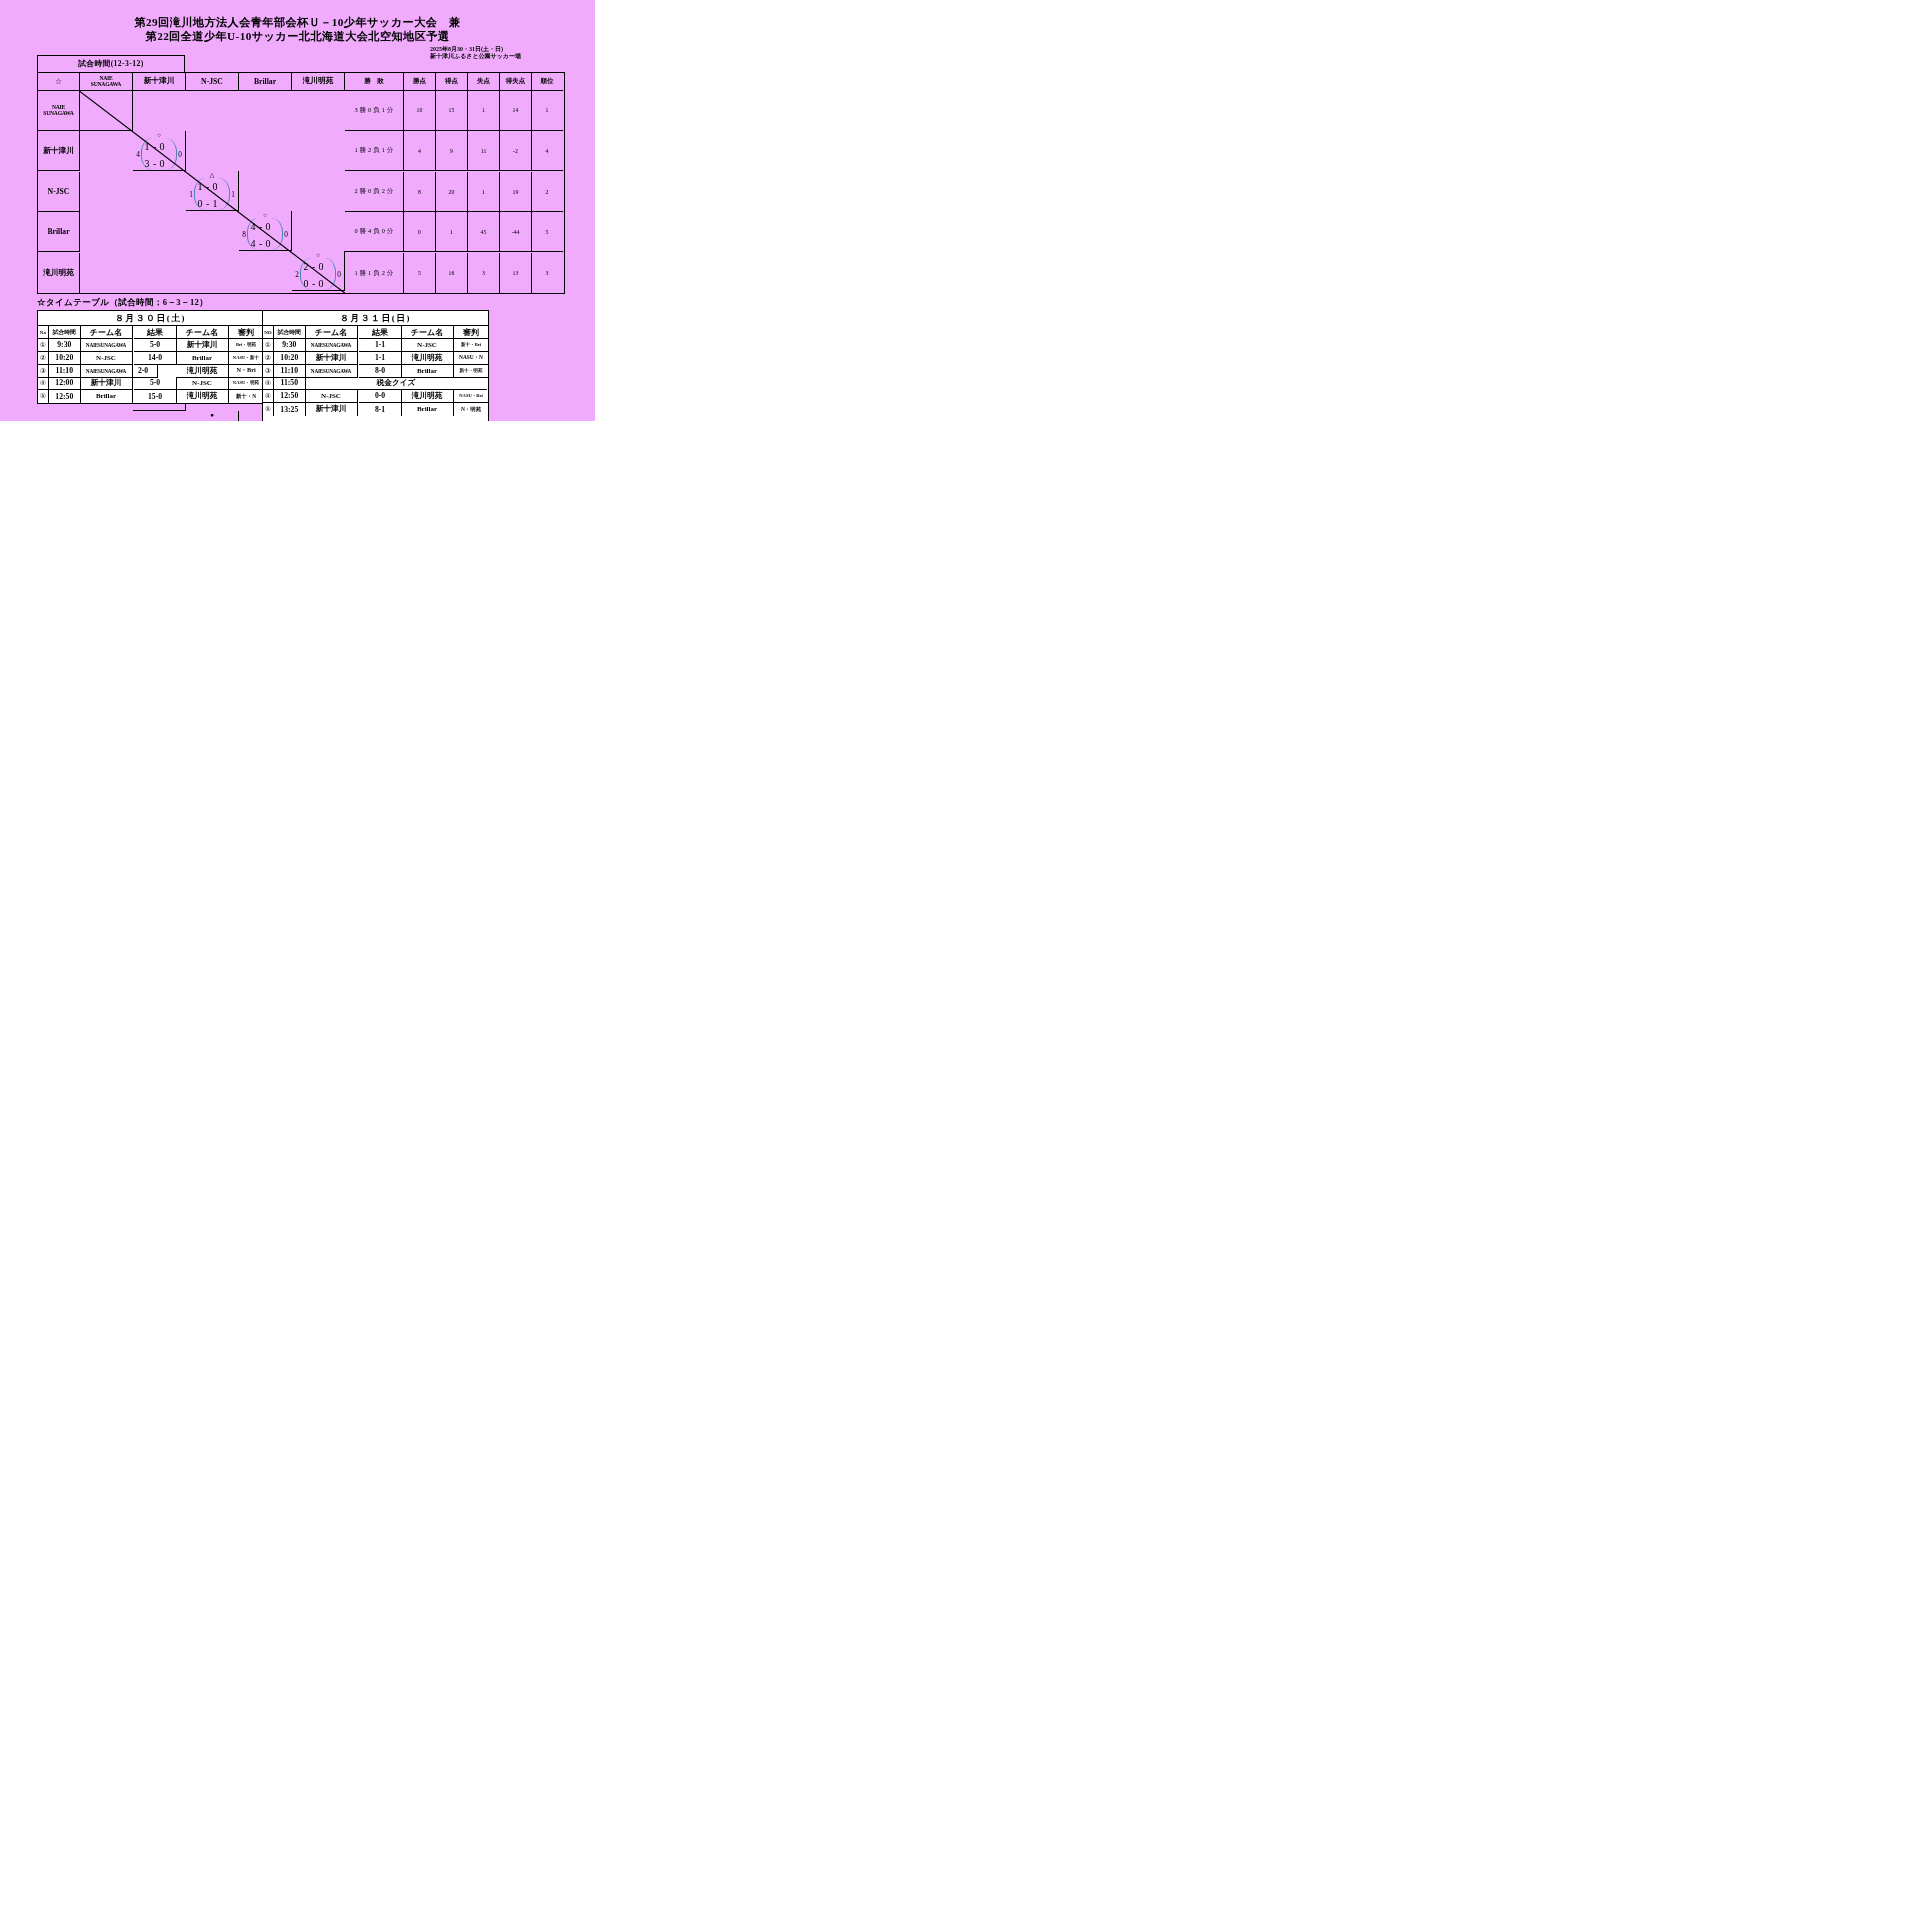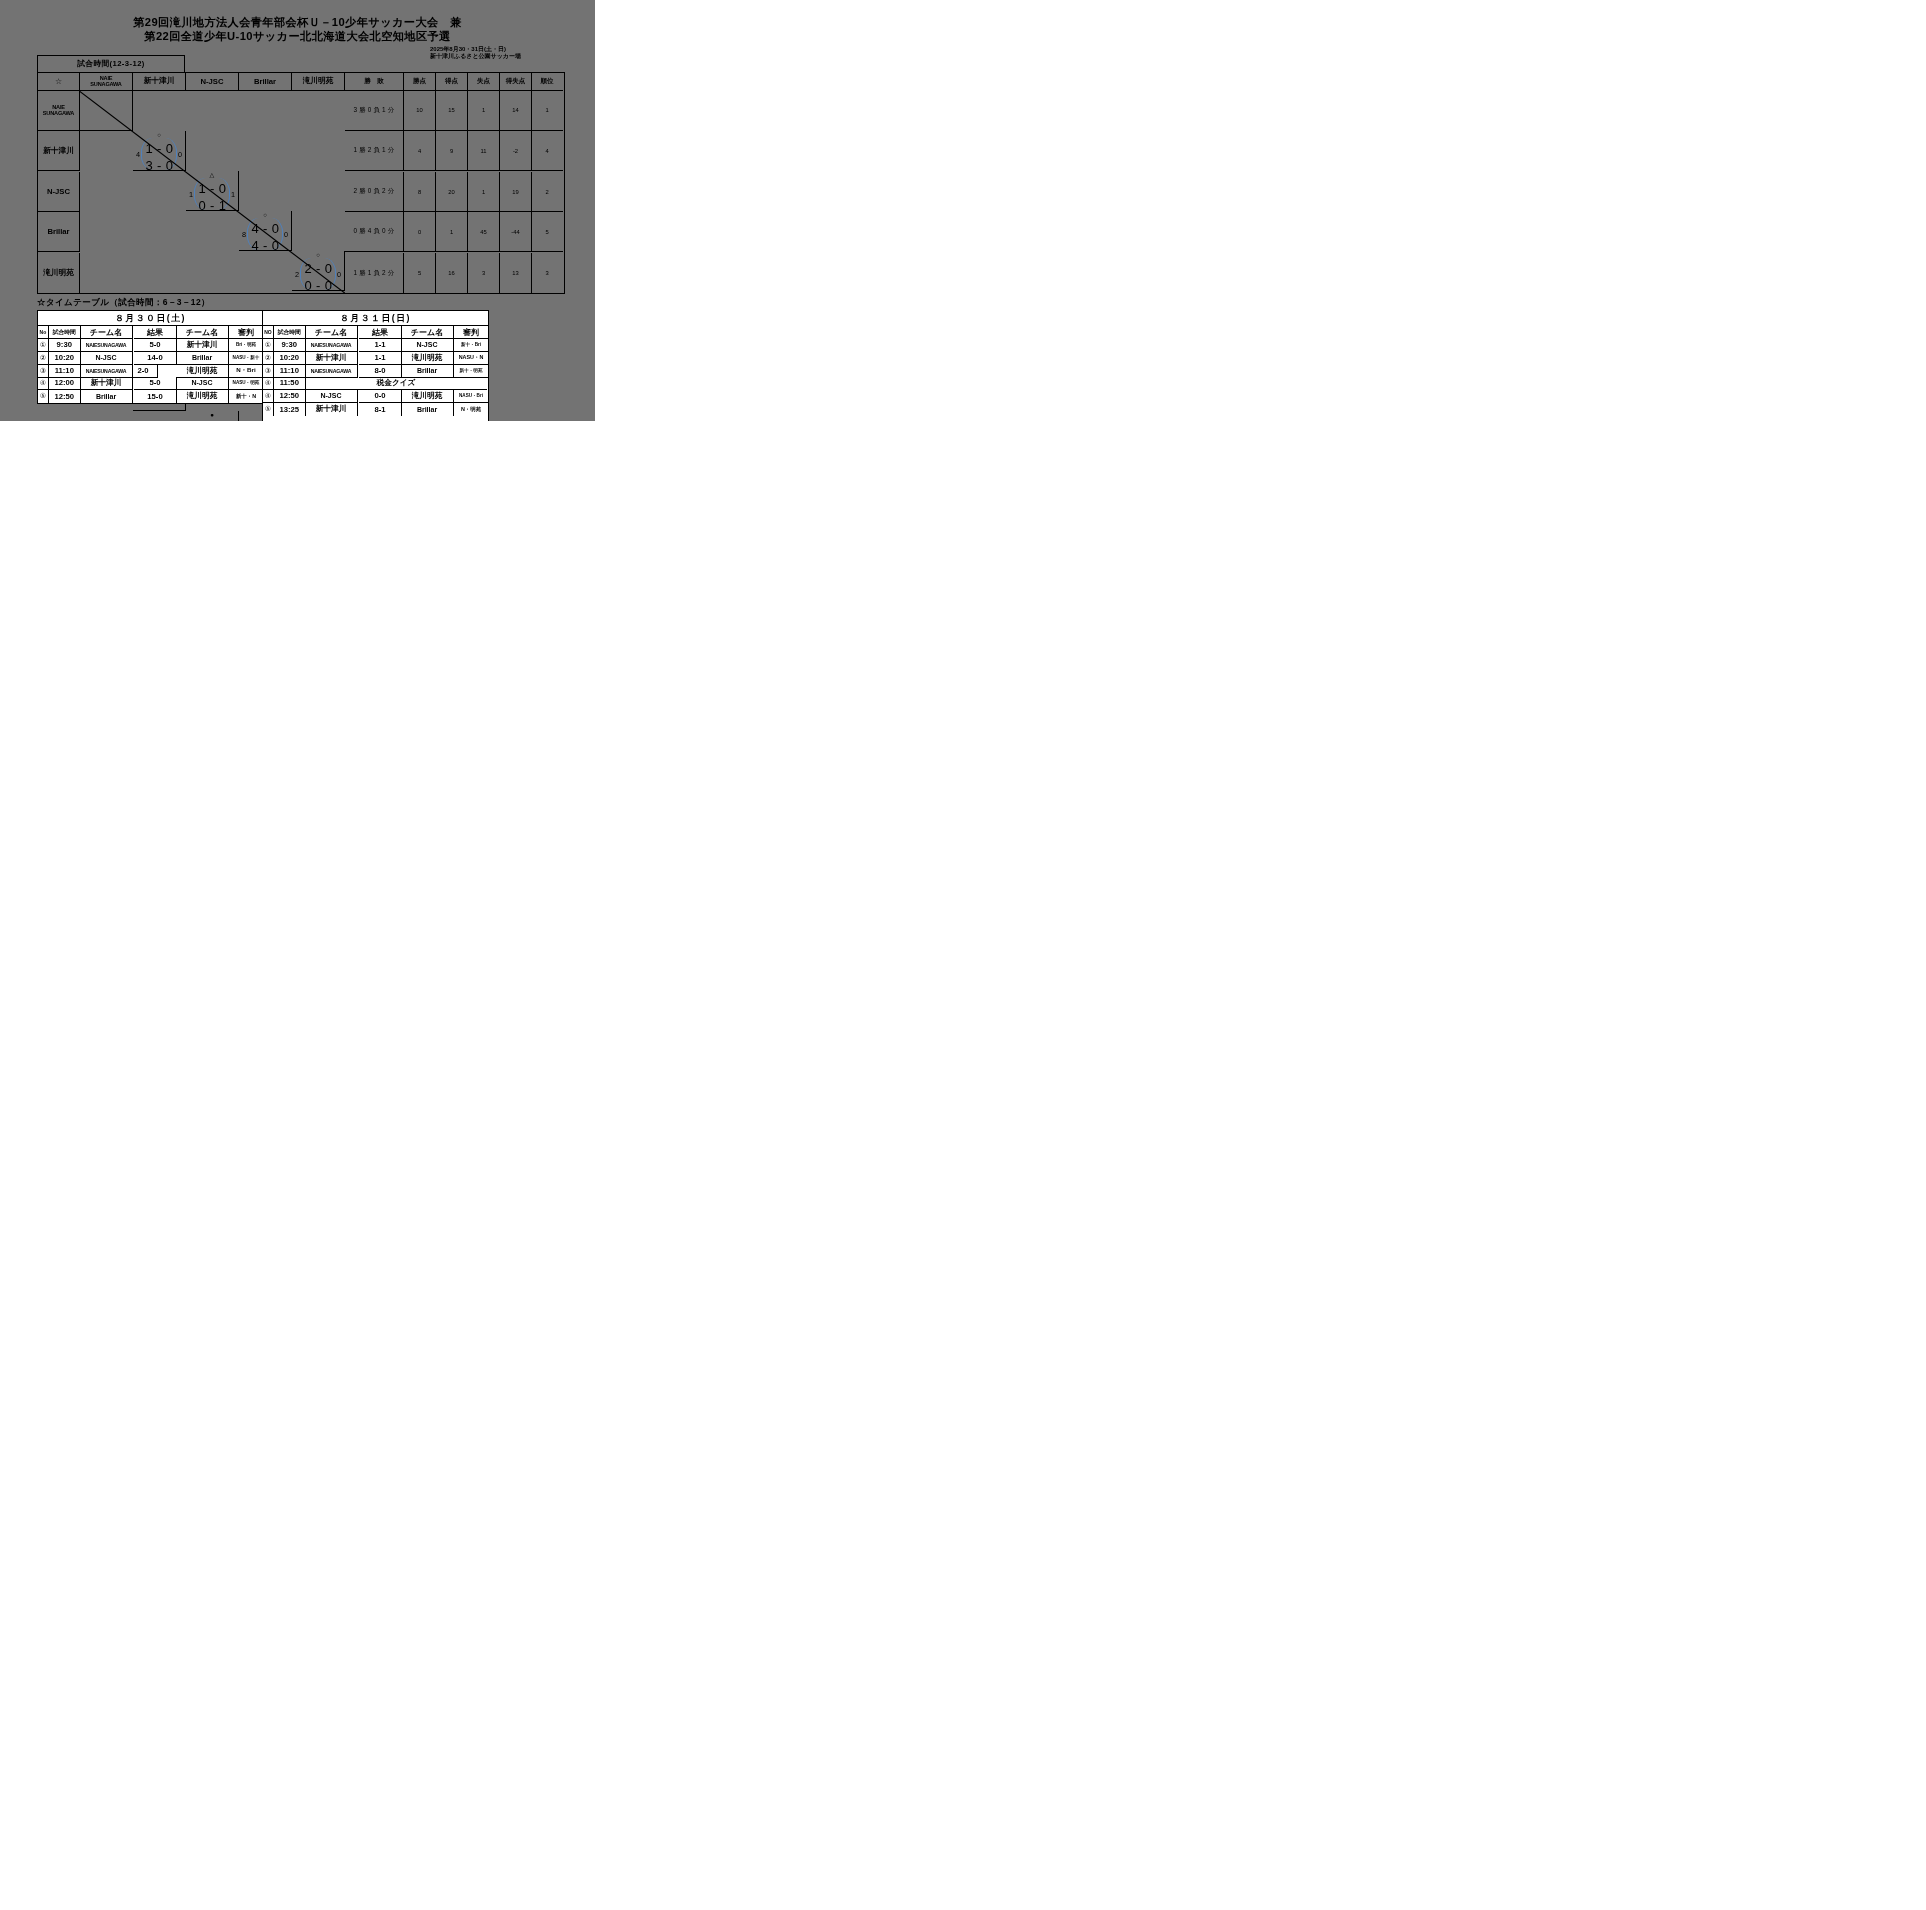--- a/index.html
+++ b/index.html
@@ -1,17 +1,17 @@
 <!DOCTYPE html>
 <html style="font-size:6.2px"><head>
 <meta charset="utf-8">
 <style>
   html,body{margin:0;padding:0;background:#fff;}
-  .page{position:relative;width:595px;height:421px;background:#737373;overflow:hidden;
-        font-family:Liberation Sans, sans-serif;color:#000;}
+  .page{position:relative;width:595px;height:421px;background:#f0abfc;overflow:hidden;
+        font-family:Liberation Serif, serif;color:#000;}
   .title-block{position:absolute;left:0;right:0;top:14.6px;text-align:center;
                font-weight:bold;font-size:11.2px;line-height:14.6px;letter-spacing:0.4px;}
   .event-info{position:absolute;left:430px;top:46px;font-size:6px;font-weight:bold;line-height:7.3px;}
   .corner-box{position:absolute;left:37px;top:55px;width:148px;height:16.6px;box-sizing:border-box;
               border:0.8px solid #000;border-bottom:none;display:flex;align-items:center;justify-content:center;
               font-size:7.7px;font-weight:bold;letter-spacing:0.4px;}
   .league{position:absolute;left:37px;top:72px;width:528px;height:222px;box-sizing:border-box;
           border:1.2px solid #000;}
   .cell{position:absolute;box-sizing:border-box;border-right:0.4px solid #000;border-bottom:1.2px solid #000;
         display:flex;align-items:center;justify-content:center;text-align:center;}
@@ -19,21 +19,21 @@
   .cell.lastrow{border-bottom:none;}
   .hteam{font-size:7.7px;font-weight:bold;}
   .two-line{font-size:5.6px;font-weight:bold;line-height:6.5px;white-space:pre-line;letter-spacing:-0.2px;}
   .stath{font-size:6.5px;font-weight:bold;}
   .star{font-size:8px;}
   .mc{display:block;position:relative;}
   .mc .sym{position:absolute;left:0;right:0;top:0.4px;text-align:center;font-size:6.2px;line-height:7px;}
   .paren{position:absolute;top:7.7px;width:11.6px;height:32px;}
   .paren.pl{left:8px;border-left:1px solid #4f81bd;border-top-left-radius:11.6px 14.3px;border-bottom-left-radius:11.6px 14.3px;}
   .paren.pr{right:8px;border-right:1px solid #4f81bd;border-top-right-radius:11.6px 14.3px;border-bottom-right-radius:11.6px 14.3px;}
-  .mc .s1,.mc .s2{position:absolute;left:11.6px;right:11.6px;text-align:right;font-size:13px;letter-spacing:0.4px;}
+  .mc .s1,.mc .s2{position:absolute;left:11.6px;right:11.6px;text-align:left;font-size:10px;letter-spacing:0.4px;}
   .mc .s1{top:10.4px;}
   .mc .s2{top:27px;}
   .mc .lt,.mc .rt{position:absolute;width:10px;top:19.6px;text-align:center;font-size:7.3px;}
   .mc .lt{left:0px;}
   .mc .rt{right:0px;}
   .rec{font-size:6.4px;letter-spacing:0.2px;}
   .num{font-size:5.8px;}
   .diag{position:absolute;left:79px;top:91px;pointer-events:none;}
   .tt-title{position:absolute;left:37px;top:297px;font-size:8.5px;font-weight:bold;letter-spacing:0.4px;}
   .tt{position:absolute;top:310px;box-sizing:border-box;border:1.2px solid #000;background:#fff;}

